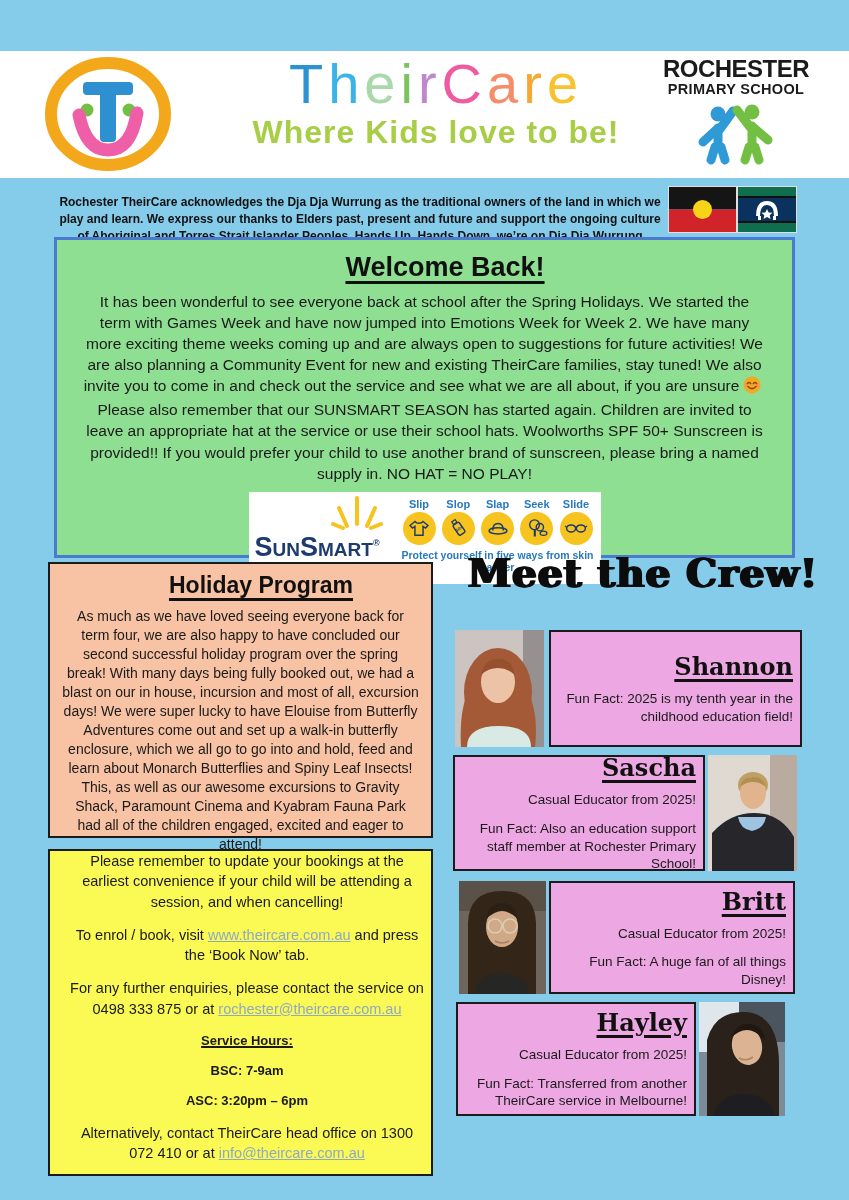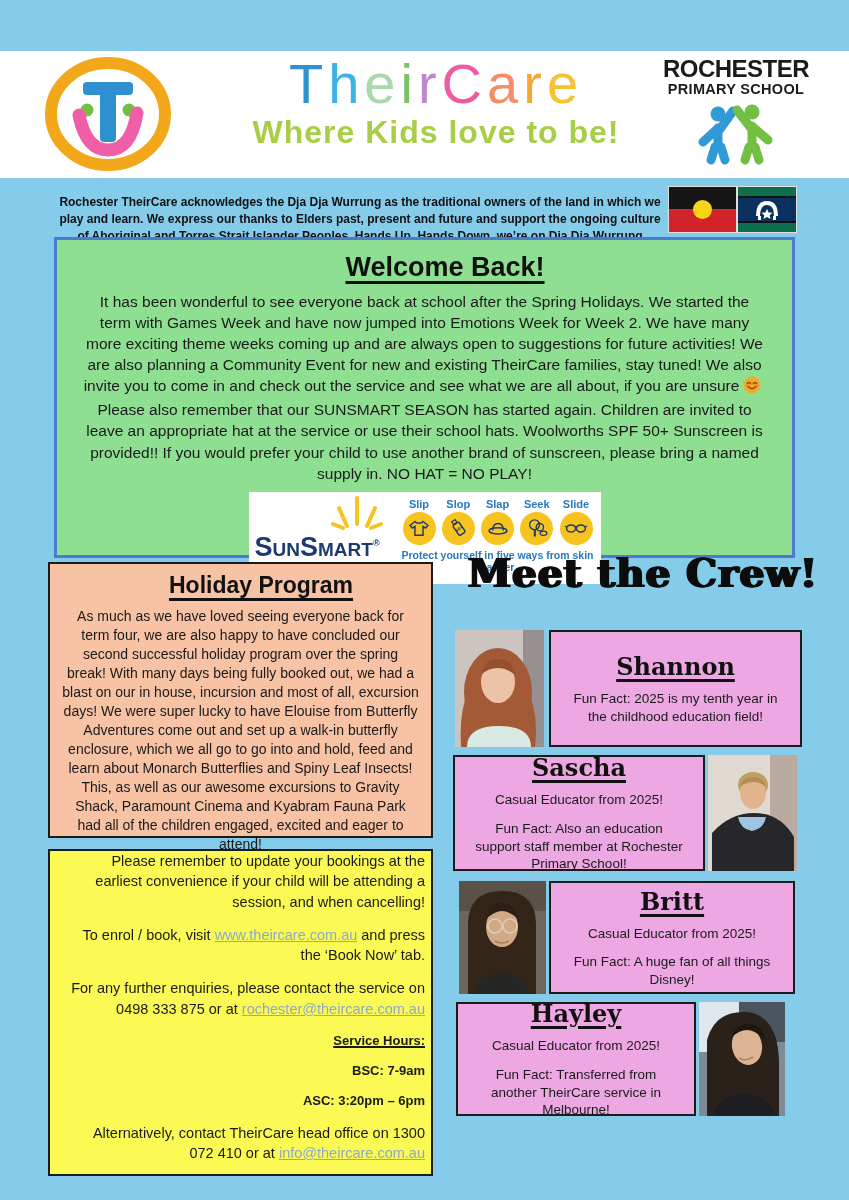--- a/index.html
+++ b/index.html
@@ -44,30 +44,30 @@
            align-items:center;justify-content:center;}
   .ss-tag{font-size:10.5px;font-weight:bold;text-align:center;margin-top:4px;}
   
   .holiday{position:absolute;left:48px;top:562px;width:385px;height:276px;border:2px solid;
            box-sizing:border-box;text-align:center;}
   .holiday-title{font-size:23px;margin:8px 0 8px 0;}
   .holiday-body{font-size:14px;line-height:1.36;padding:0 12px;margin:0;}
   .bookings{position:absolute;left:48px;top:849px;width:385px;height:327px;border:2px solid;
             box-sizing:border-box;text-align:center;}
   .bookings-title{font-size:20px;margin:9px 0 10px 0;}
-  .bookings p{font-size:14.5px;line-height:1.4;margin:0 0 13px 13px;padding:0 6px;text-align:right;}
+  .bookings p{font-size:14.5px;line-height:1.4;margin:0 0 13px 13px;padding:0 6px;}
   .bookings .small-b{font-size:13px;font-weight:bold;margin-bottom:12px;}
   .sh-u{text-decoration:underline;text-decoration-thickness:2px;}
   a.lnk{text-decoration:underline;cursor:pointer;}
   
   .crew-title{position:absolute;left:440px;top:550px;width:406px;margin:0;text-align:center;
               font-family:"DejaVu Serif","Liberation Serif",serif;font-weight:bold;color:#0c0c0c;
               font-size:39px;letter-spacing:1px;text-shadow:1.3px 0 0 #0c0c0c,-1.3px 0 0 #0c0c0c;}
-  .card{position:absolute;border:2px solid;box-sizing:border-box;text-align:center;
-        display:flex;flex-direction:column;justify-content:center;padding:4px 16px;}
+  .card{position:absolute;border:2px solid;box-sizing:border-box;text-align:right;
+        display:flex;flex-direction:column;justify-content:center;padding:4px 7px;}
   .card .name{font-family:"DejaVu Serif","Liberation Serif",serif;font-weight:bold;font-size:24px;
               color:#111;text-decoration:underline;text-decoration-thickness:2.5px;
               text-underline-offset:4px;margin:0 0 9px 0;}
   .card .role{font-size:13.5px;line-height:1.3;margin:0 0 11px 0;}
   .card .fact{font-size:13.5px;line-height:1.3;margin:0;}
   .photo{position:absolute;}
   .photo svg{display:block;}
 </style>
 </head>
 <body>

